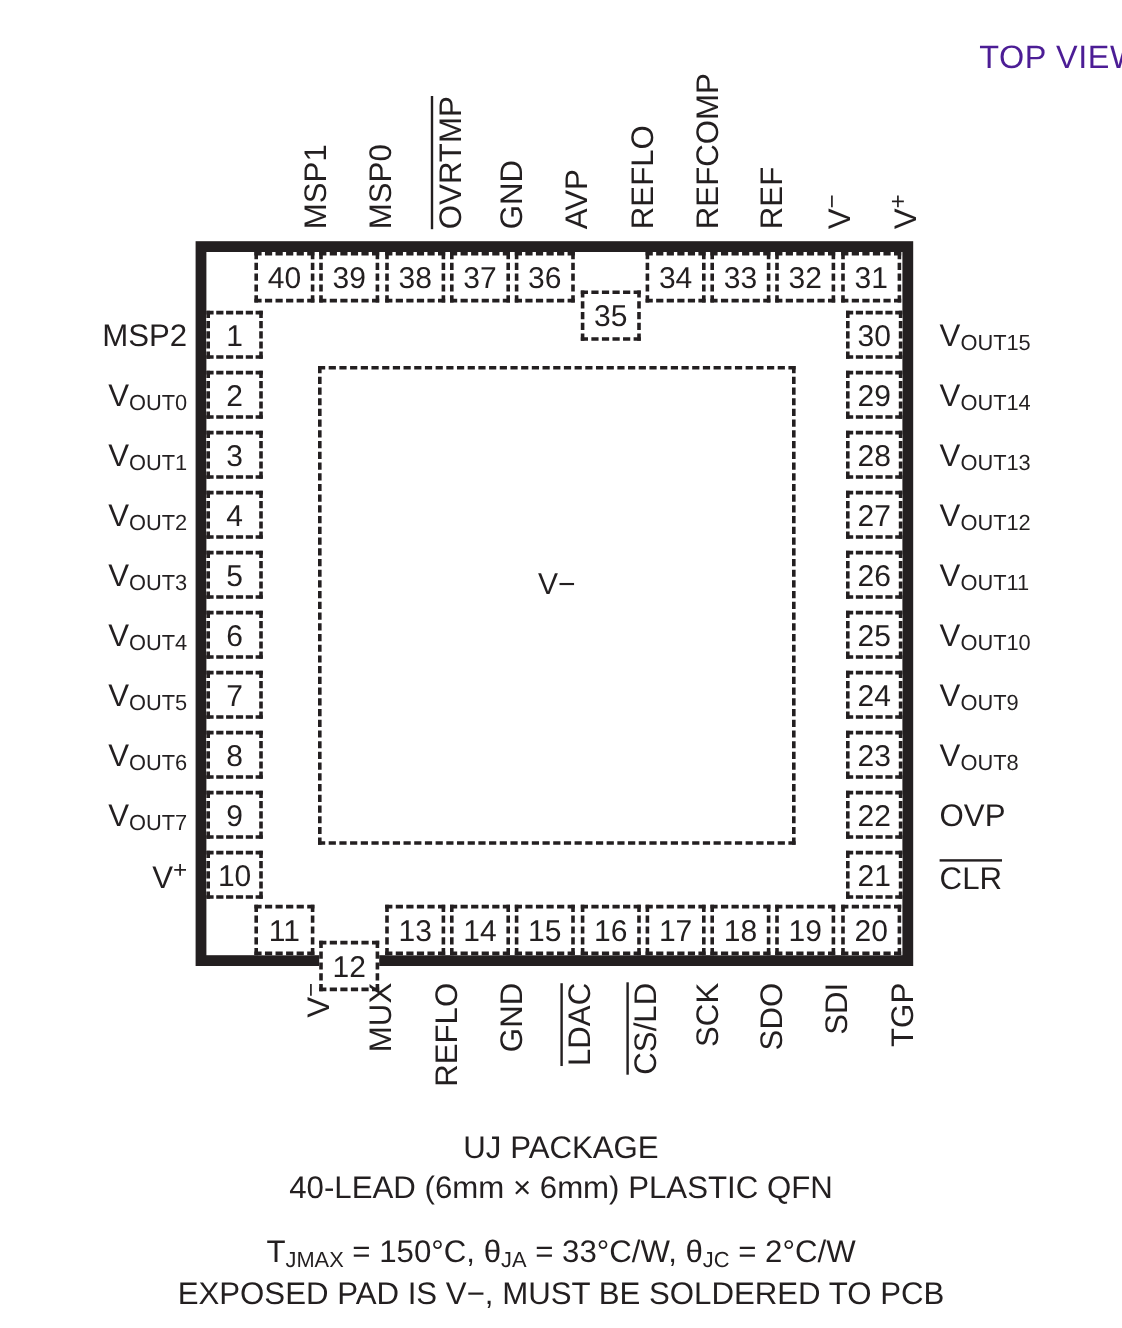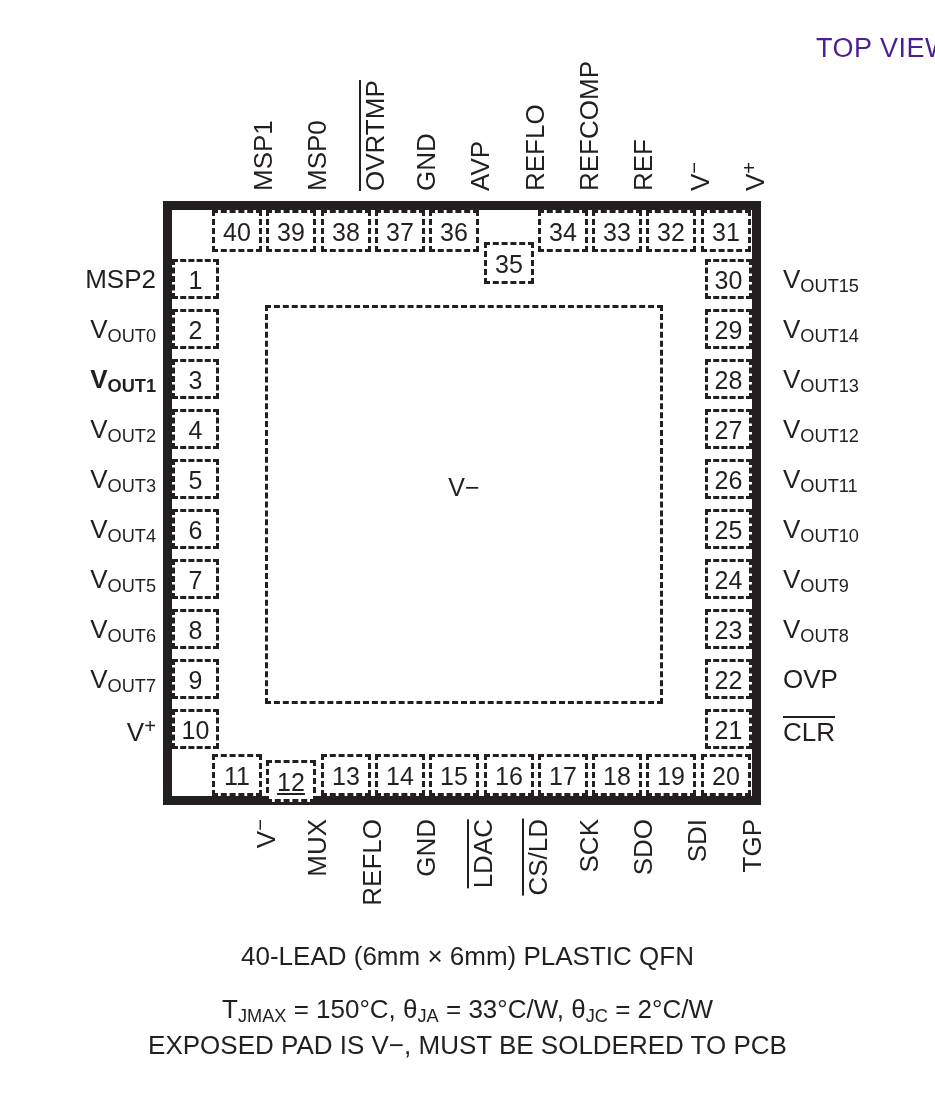--- a/index.html
+++ b/index.html
@@ -177,21 +177,21 @@
       <span class="pin-num">1</span>
     </div>
     <div class="side-label left" style="top: 266px;"><span>MSP2</span></div>
     <div class="pin-pad horz" style="left: 172px; top: 309px;">
       <span class="pin-num">2</span>
     </div>
     <div class="side-label left" style="top: 316px;"><span>V</span><span class="sub">OUT0</span></div>
     <div class="pin-pad horz" style="left: 172px; top: 359px;">
       <span class="pin-num">3</span>
     </div>
-    <div class="side-label left" style="top: 366px; font-weight: bold;"><span>V</span><span class="sub">OUT1</span></div>
+    <div class="side-label left" style="top: 366px;"><span>V</span><span class="sub">OUT1</span></div>
     <div class="pin-pad horz" style="left: 172px; top: 409px;">
       <span class="pin-num">4</span>
     </div>
     <div class="side-label left" style="top: 416px;"><span>V</span><span class="sub">OUT2</span></div>
     <div class="pin-pad horz" style="left: 172px; top: 459px;">
       <span class="pin-num">5</span>
     </div>
     <div class="side-label left" style="top: 466px;"><span>V</span><span class="sub">OUT3</span></div>
     <div class="pin-pad horz" style="left: 172px; top: 509px;">
       <span class="pin-num">6</span>
@@ -290,21 +290,21 @@
     </div>
     <div class="vert-label top" style="left: 304px; top: 191px;"><span>MSP0</span></div>
     <div class="pin-pad vert" style="left: 212px; top: 210px;">
       <span class="pin-num">40</span>
     </div>
     <div class="vert-label top" style="left: 250px; top: 191px;"><span>MSP1</span></div>
     <div class="pin-pad vert" style="left: 212px; top: 754px;">
       <span class="pin-num">11</span>
     </div>
     <div class="vert-label bottom" style="left: 250px; top: 819px; transform-origin: 0px 0px; transform: rotate(-90deg) translateX(-100%);"><span>V</span><span class="sup">−</span></div>
-    <div class="pin-pad vert" style="left: 266px; top: 760px; text-decoration: underline;">
+    <div class="pin-pad vert" style="left: 266px; top: 784px;">
       <span class="pin-num">12</span>
     </div>
     <div class="vert-label bottom" style="left: 304px; top: 819px; transform-origin: 0px 0px; transform: rotate(-90deg) translateX(-100%);"><span>MUX</span></div>
     <div class="pin-pad vert" style="left: 321px; top: 754px;">
       <span class="pin-num">13</span>
     </div>
     <div class="vert-label bottom" style="left: 359px; top: 819px; transform-origin: 0px 0px; transform: rotate(-90deg) translateX(-100%);"><span>REFLO</span></div>
     <div class="pin-pad vert" style="left: 375px; top: 754px;">
       <span class="pin-num">14</span>
     </div>
@@ -329,19 +329,20 @@
       <span class="pin-num">19</span>
     </div>
     <div class="vert-label bottom" style="left: 684px; top: 819px; transform-origin: 0px 0px; transform: rotate(-90deg) translateX(-100%);"><span>SDI</span></div>
     <div class="pin-pad vert" style="left: 701px; top: 754px;">
       <span class="pin-num">20</span>
     </div>
     <div class="vert-label bottom" style="left: 739px; top: 819px; transform-origin: 0px 0px; transform: rotate(-90deg) translateX(-100%);"><span>TGP</span></div>
   </div>
 
 <div id="caption">
+  <span class="cap-line">UJ PACKAGE</span>
   <span class="cap-line">40-LEAD (6mm × 6mm) PLASTIC QFN</span>
   <span class="cap-gap"></span>
   <span class="cap-line">
     <span>T</span><span class="sub">JMAX</span><span> = 150°C, θ</span><span class="sub">JA</span><span> = 33°C/W, θ</span><span class="sub">JC</span><span> = 2°C/W</span>
   </span>
   <span class="cap-line">EXPOSED PAD IS V−, MUST BE SOLDERED TO PCB</span>
 </div>
 
 </body></html>

